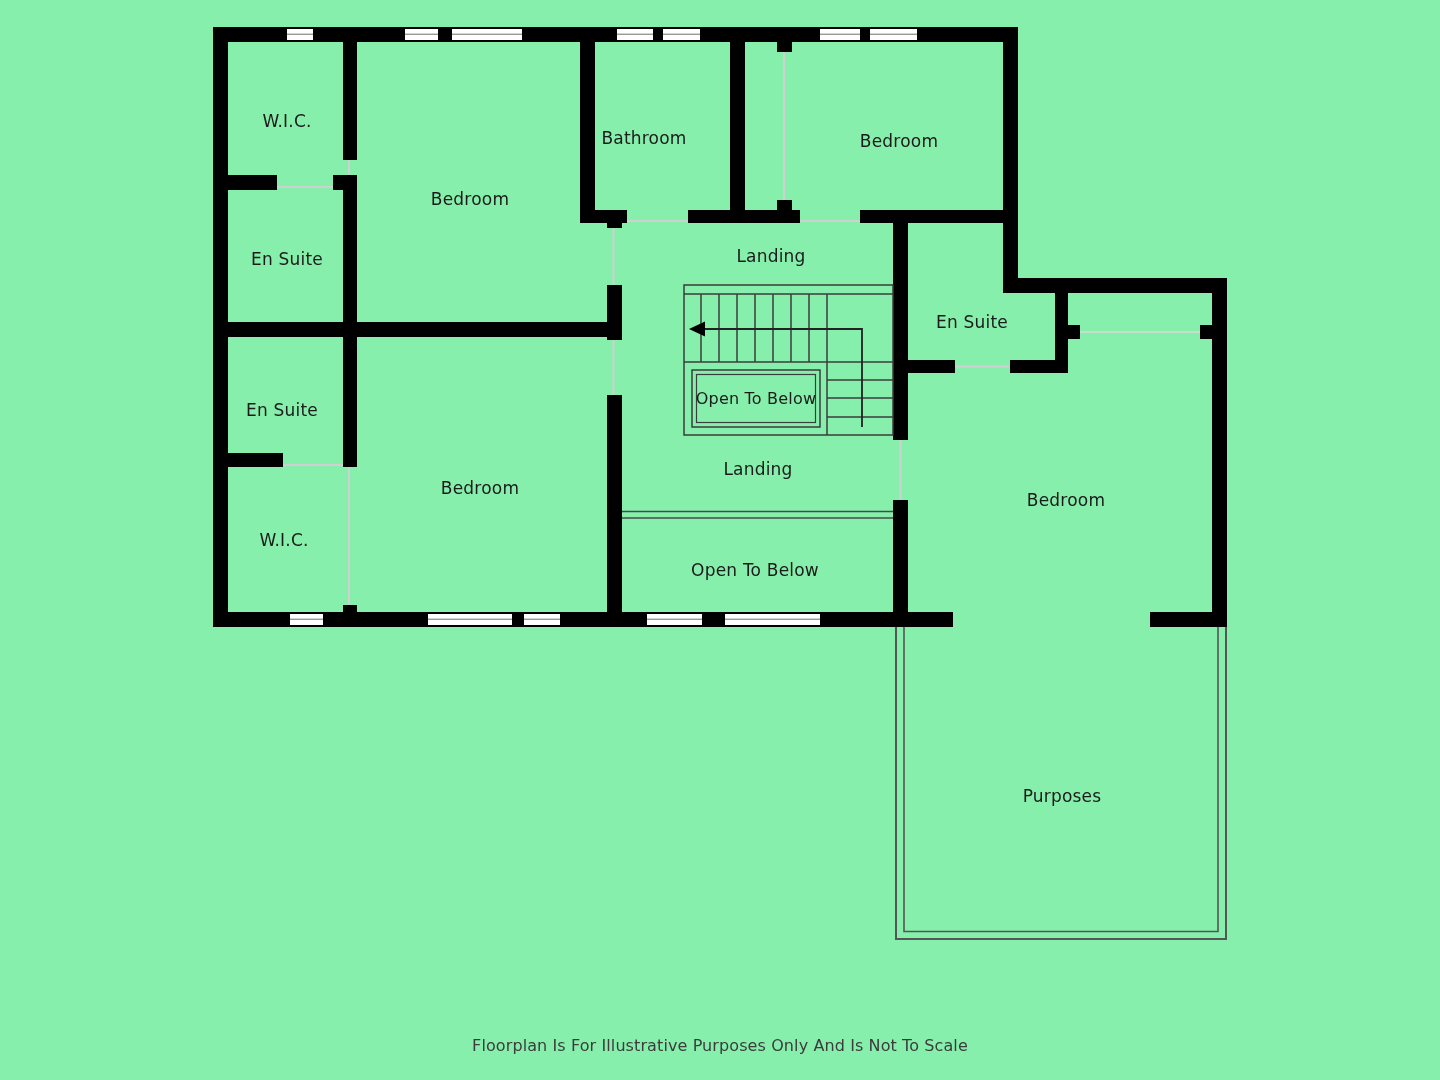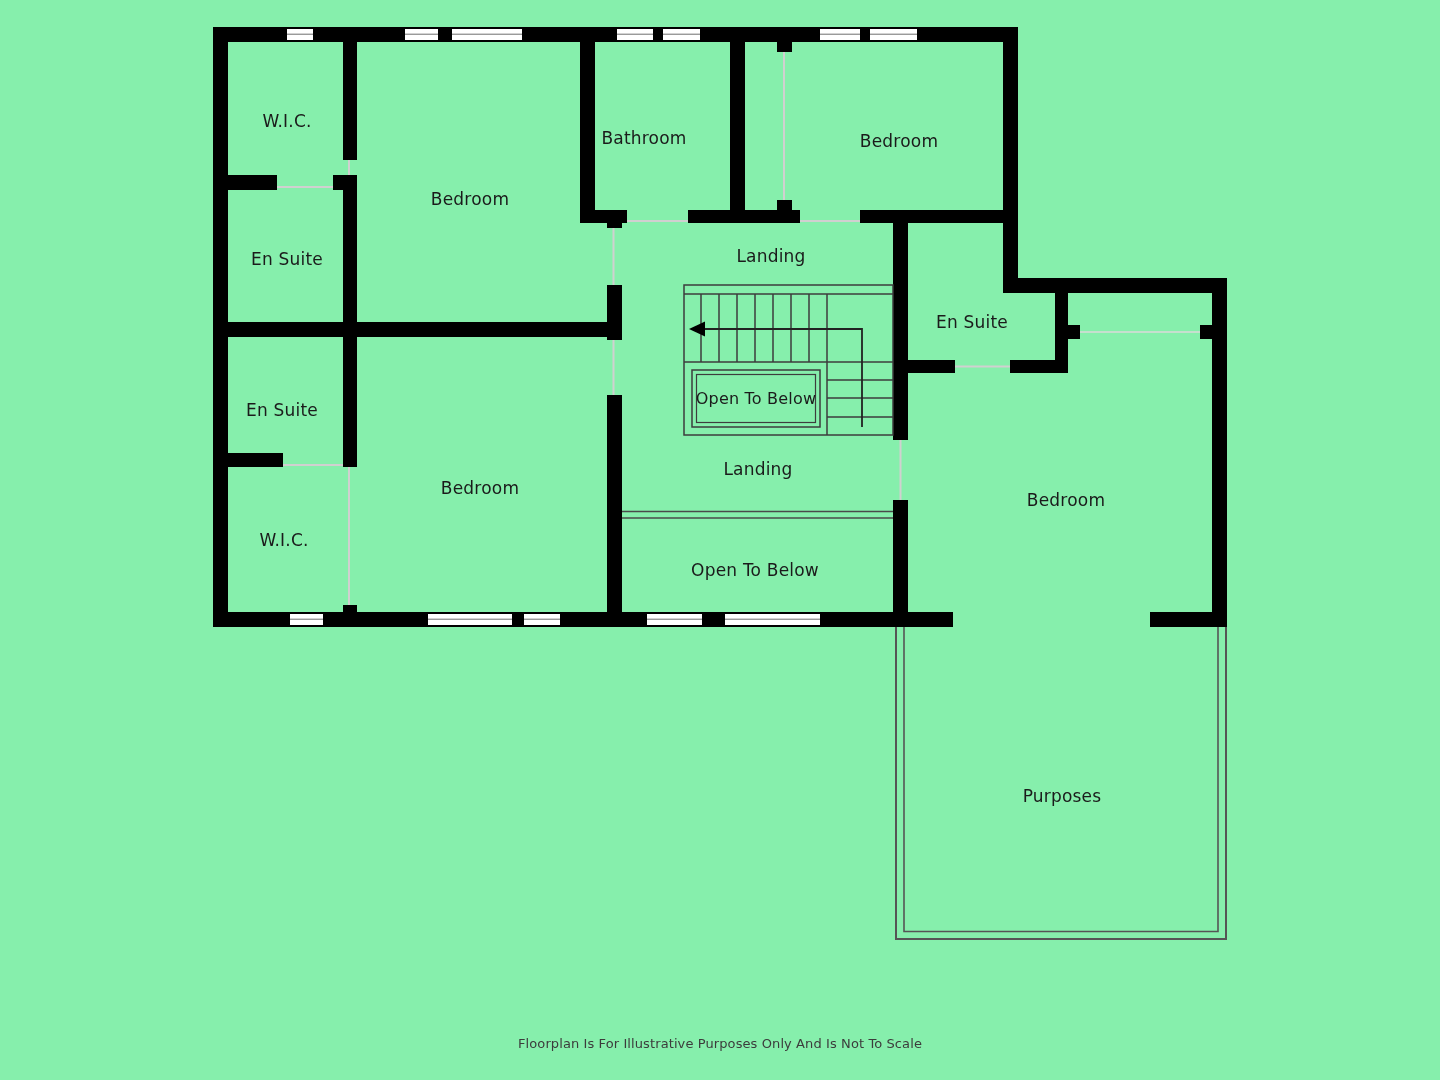--- a/index.html
+++ b/index.html
@@ -2,21 +2,21 @@
 <html><head>
 <meta charset="utf-8">
 <style>
   html,body{margin:0;padding:0;background:#ffffff;}
   .stage{position:relative;width:1440px;height:1080px;background:#86efac;overflow:hidden;
          font-family:"DejaVu Sans","Liberation Sans",sans-serif;}
   .geom{position:absolute;left:0;top:0;}
   .room-label{position:absolute;transform:translate(-50%,-50%);font-size:17px;color:#1b1b1b;
               white-space:nowrap;letter-spacing:.2px;}
   .room-label.small{font-size:16px;}
-  .footer-note{position:absolute;left:0;right:0;top:1036px;text-align:center;font-size:13px;
+  .footer-note{position:absolute;left:0;right:0;top:1036px;text-align:center;font-size:16px;
                color:#3c3c3c;letter-spacing:.1px;}
 </style>
 </head>
 <body>
 
 <div class="stage">
 
   <svg class="geom" width="1440" height="1080" viewBox="0 0 1440 1080">
 
     <g>

